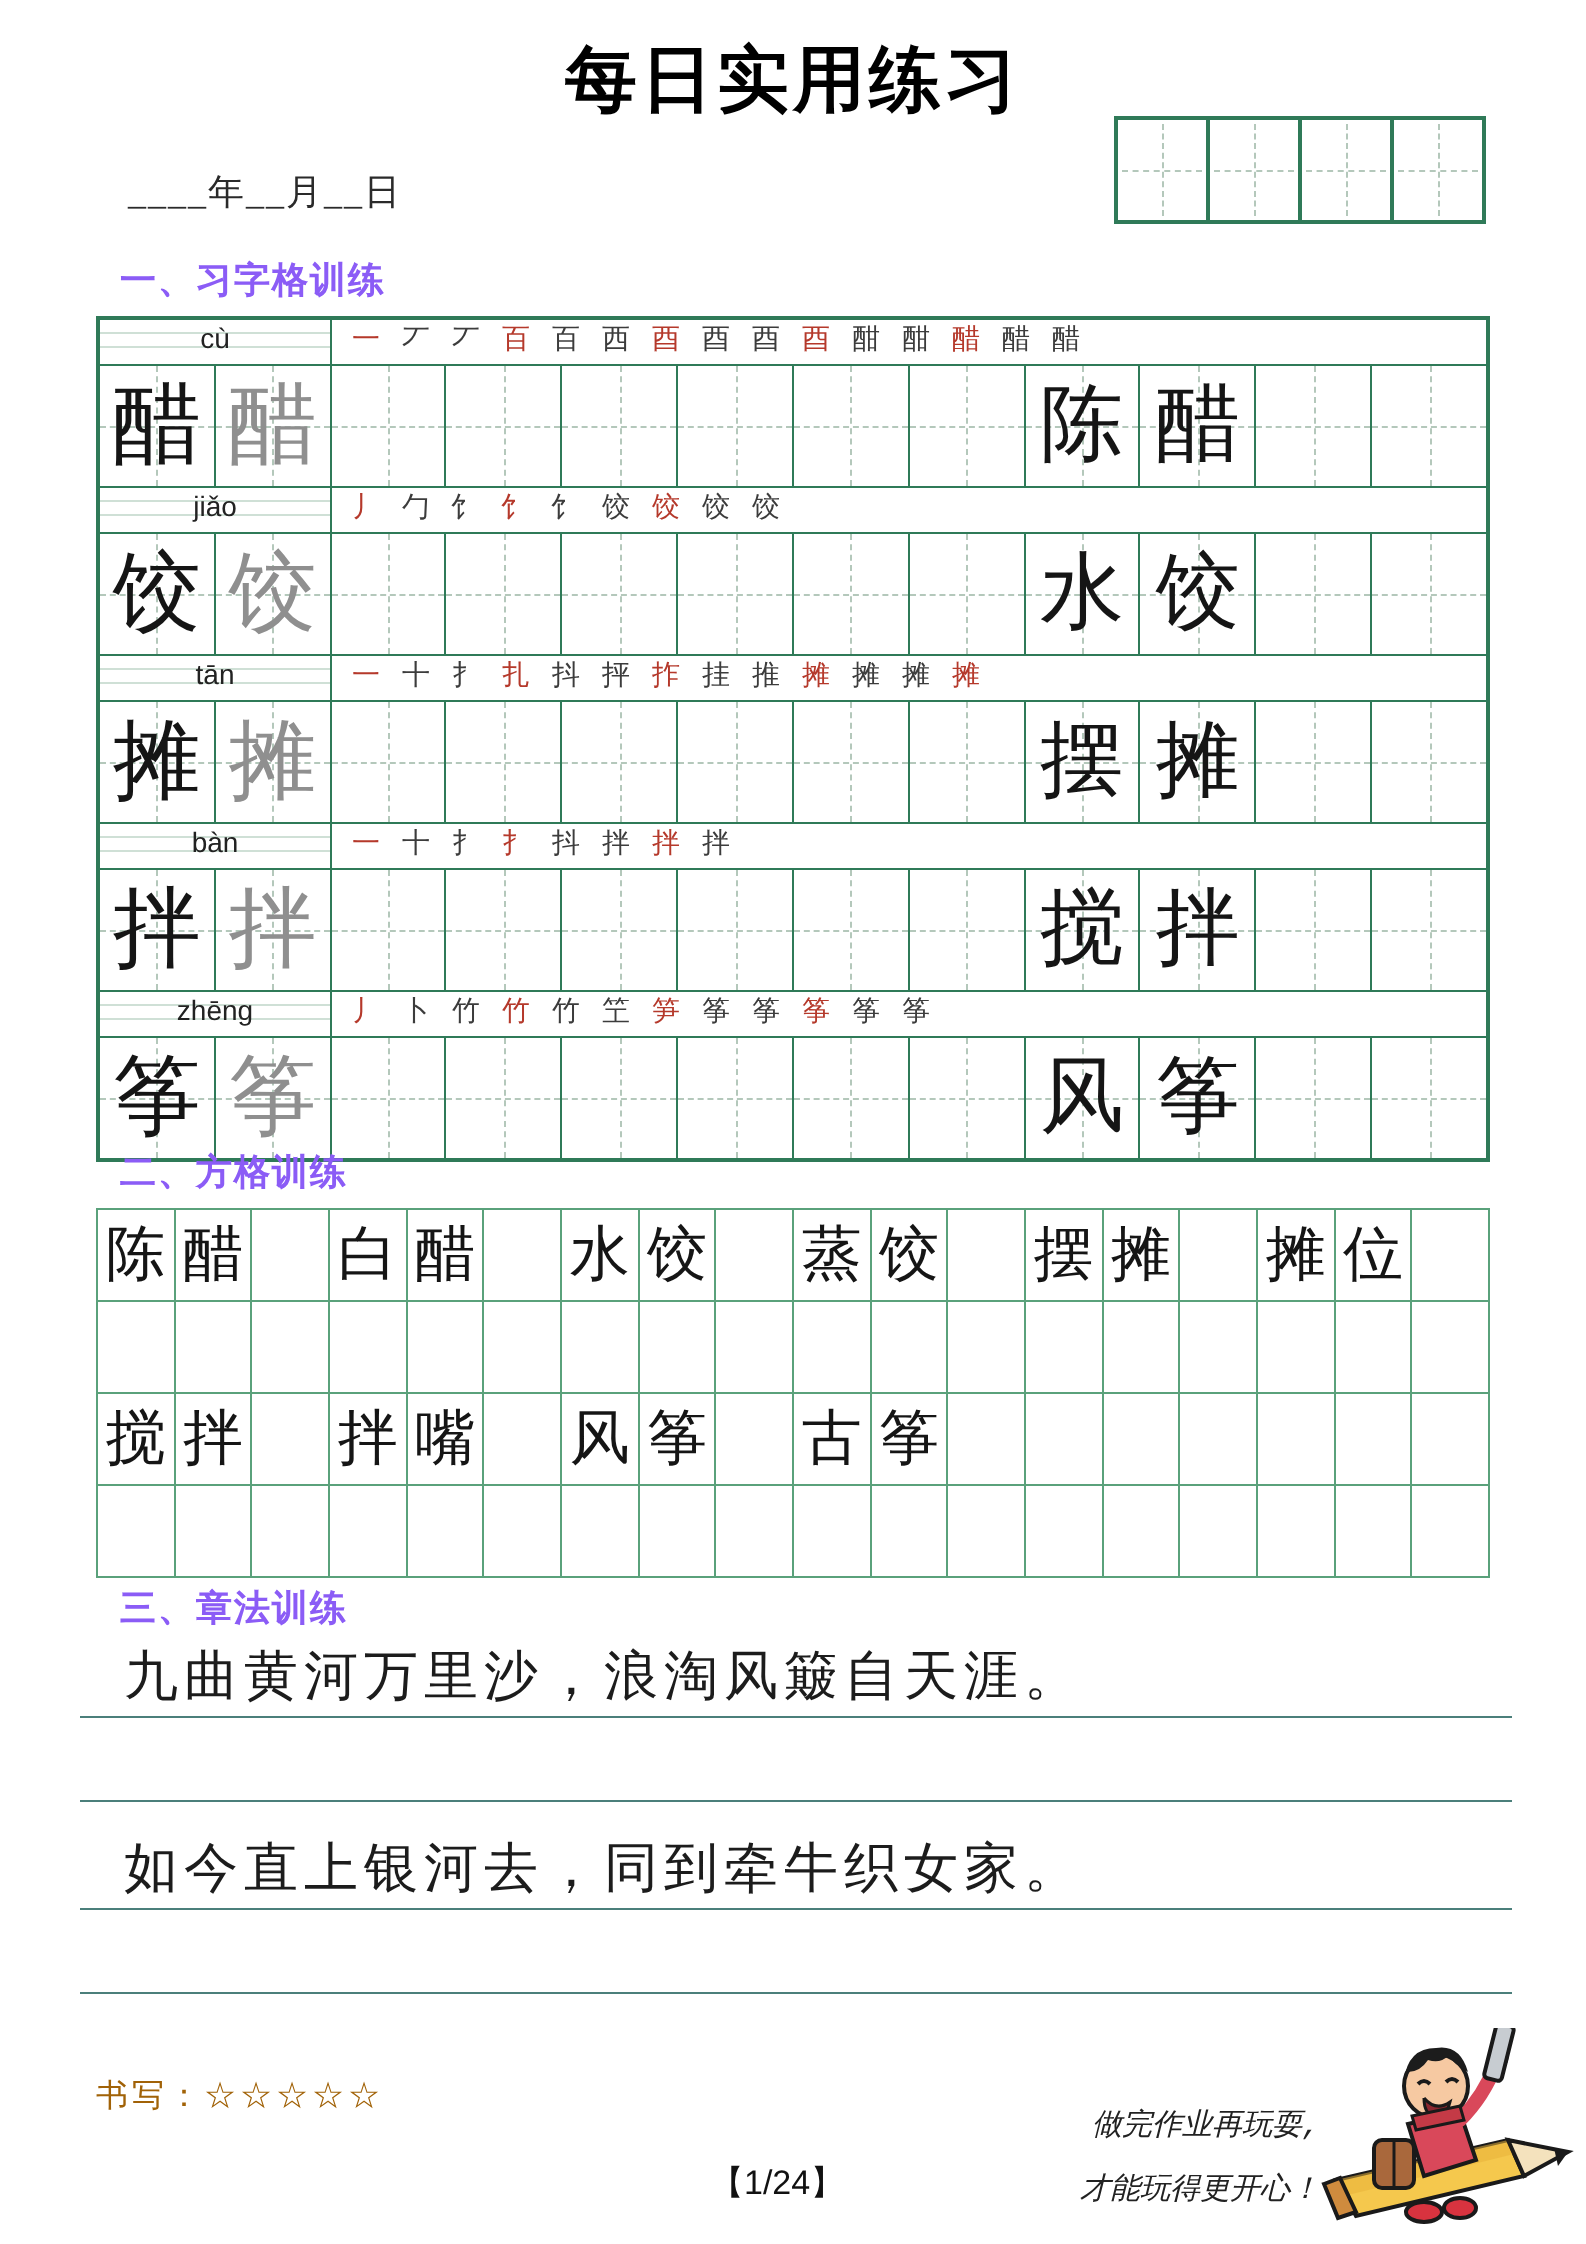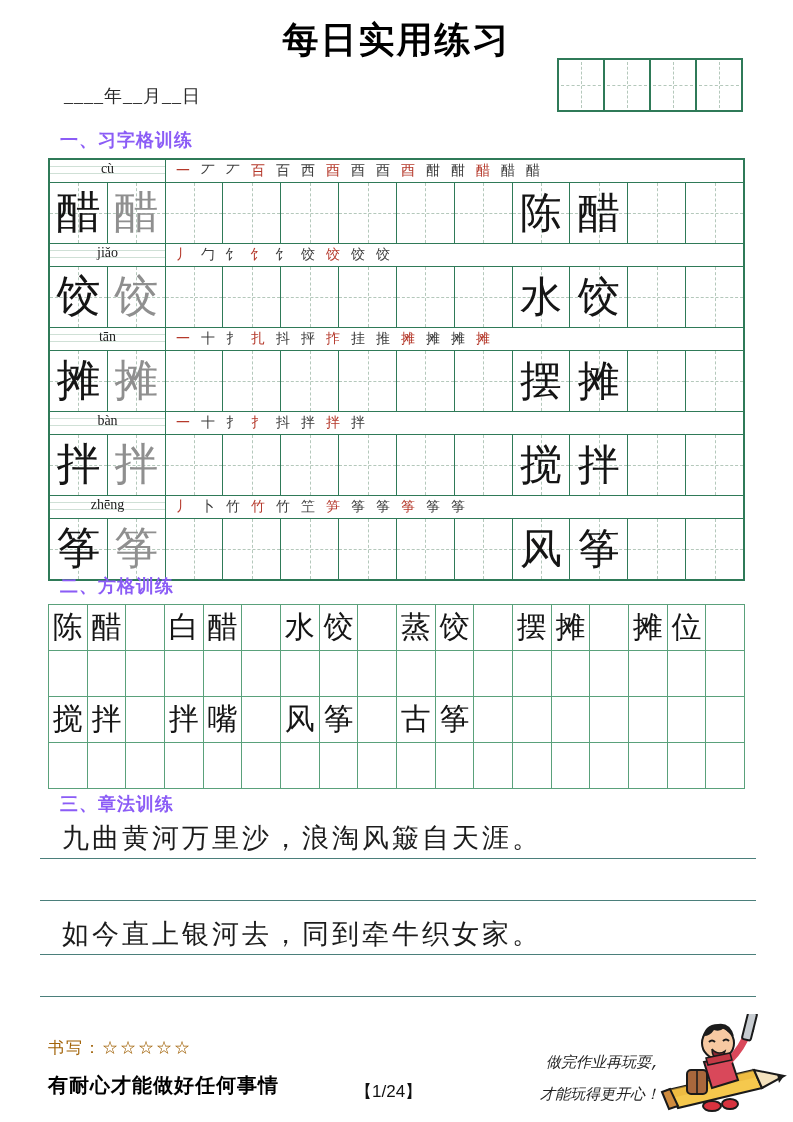--- a/index.html
+++ b/index.html
@@ -37,21 +37,21 @@
   .t3{top:792px;}
 
   
   .grid1{position:absolute;top:158px;left:48px;width:697px;border:2px solid var(--green);box-sizing:border-box;background:#fff;}
   .pin-strip{display:flex;height:22px;border-bottom:1.5px solid var(--green);}
   .practice-row + .practice-row .pin-strip{border-top:1.5px solid var(--green);}
   .pin-box{width:116px;position:relative;border-right:1.5px solid var(--green);box-sizing:border-box;}
   .pin-box::before{content:"";position:absolute;top:6px;left:0;right:0;border-top:1px solid #cfe0d6;}
   .pin-box::after{content:"";position:absolute;top:13px;left:0;right:0;border-top:1px solid #cfe0d6;}
   .pin-text{position:absolute;z-index:2;width:100%;text-align:center;top:1px;
-    font-size:14px;color:#222;font-family:Liberation Serif, serif;}
+    font-size:14px;color:#222;font-family:Liberation Sans, sans-serif;}
   .strokes{flex:1;display:flex;align-items:center;gap:11px;padding-left:10px;overflow:hidden;}
   .stroke-token{font-size:14px;line-height:14px;color:#3c3c3c;font-family:var(--serif);}
   .stroke-token:nth-child(3n+1){color:var(--stroke-red);}
   .main-strip{display:flex;height:60px;}
   .hcell{flex:1;position:relative;border-right:1.5px solid var(--green);
     display:flex;align-items:center;justify-content:center;}
   .hcell:last-child{border-right:none;}
   .hcell::before{content:"";position:absolute;left:50%;top:0;bottom:0;border-left:1px dashed var(--dash);}
   .hcell::after{content:"";position:absolute;top:50%;left:0;right:0;border-top:1px dashed var(--dash);}
   .hchar{position:relative;z-index:2;font-family:var(--serif);font-size:44px;line-height:58px;color:var(--ink);}
@@ -391,21 +391,20 @@
   <div id="composition">
       <div class="sentence" style="top: 820px;">九曲黄河万里沙，浪淘风簸自天涯。</div>
       <div class="rule-line" style="top: 858px;"></div>
       <div class="rule-line" style="top: 900px;"></div>
       <div class="sentence" style="top: 916px;">如今直上银河去，同到牵牛织女家。</div>
       <div class="rule-line" style="top: 954px;"></div>
       <div class="rule-line" style="top: 996px;"></div>
     </div>
 
   <div class="rating"><span>书写：</span><span>☆☆☆☆☆</span></div>
-  <div class="motto">有耐心才能做好任何事情</div>
   <div class="pagenum">【1/24】</div>
   <div class="play-lines">
     <div>做完作业再玩耍,</div>
     <div>才能玩得更开心！</div>
   </div>
 
   <svg class="mascot" viewBox="0 0 130 106" xmlns="http://www.w3.org/2000/svg">
 
     <polygon points="8,76 94,56 102,74 18,94" fill="#f5c84d" stroke="#1a1a1a" stroke-width="2"></polygon>
     <polygon points="8,76 94,56 97,63 12,84" fill="#e8b23a" opacity="0.55"></polygon>

